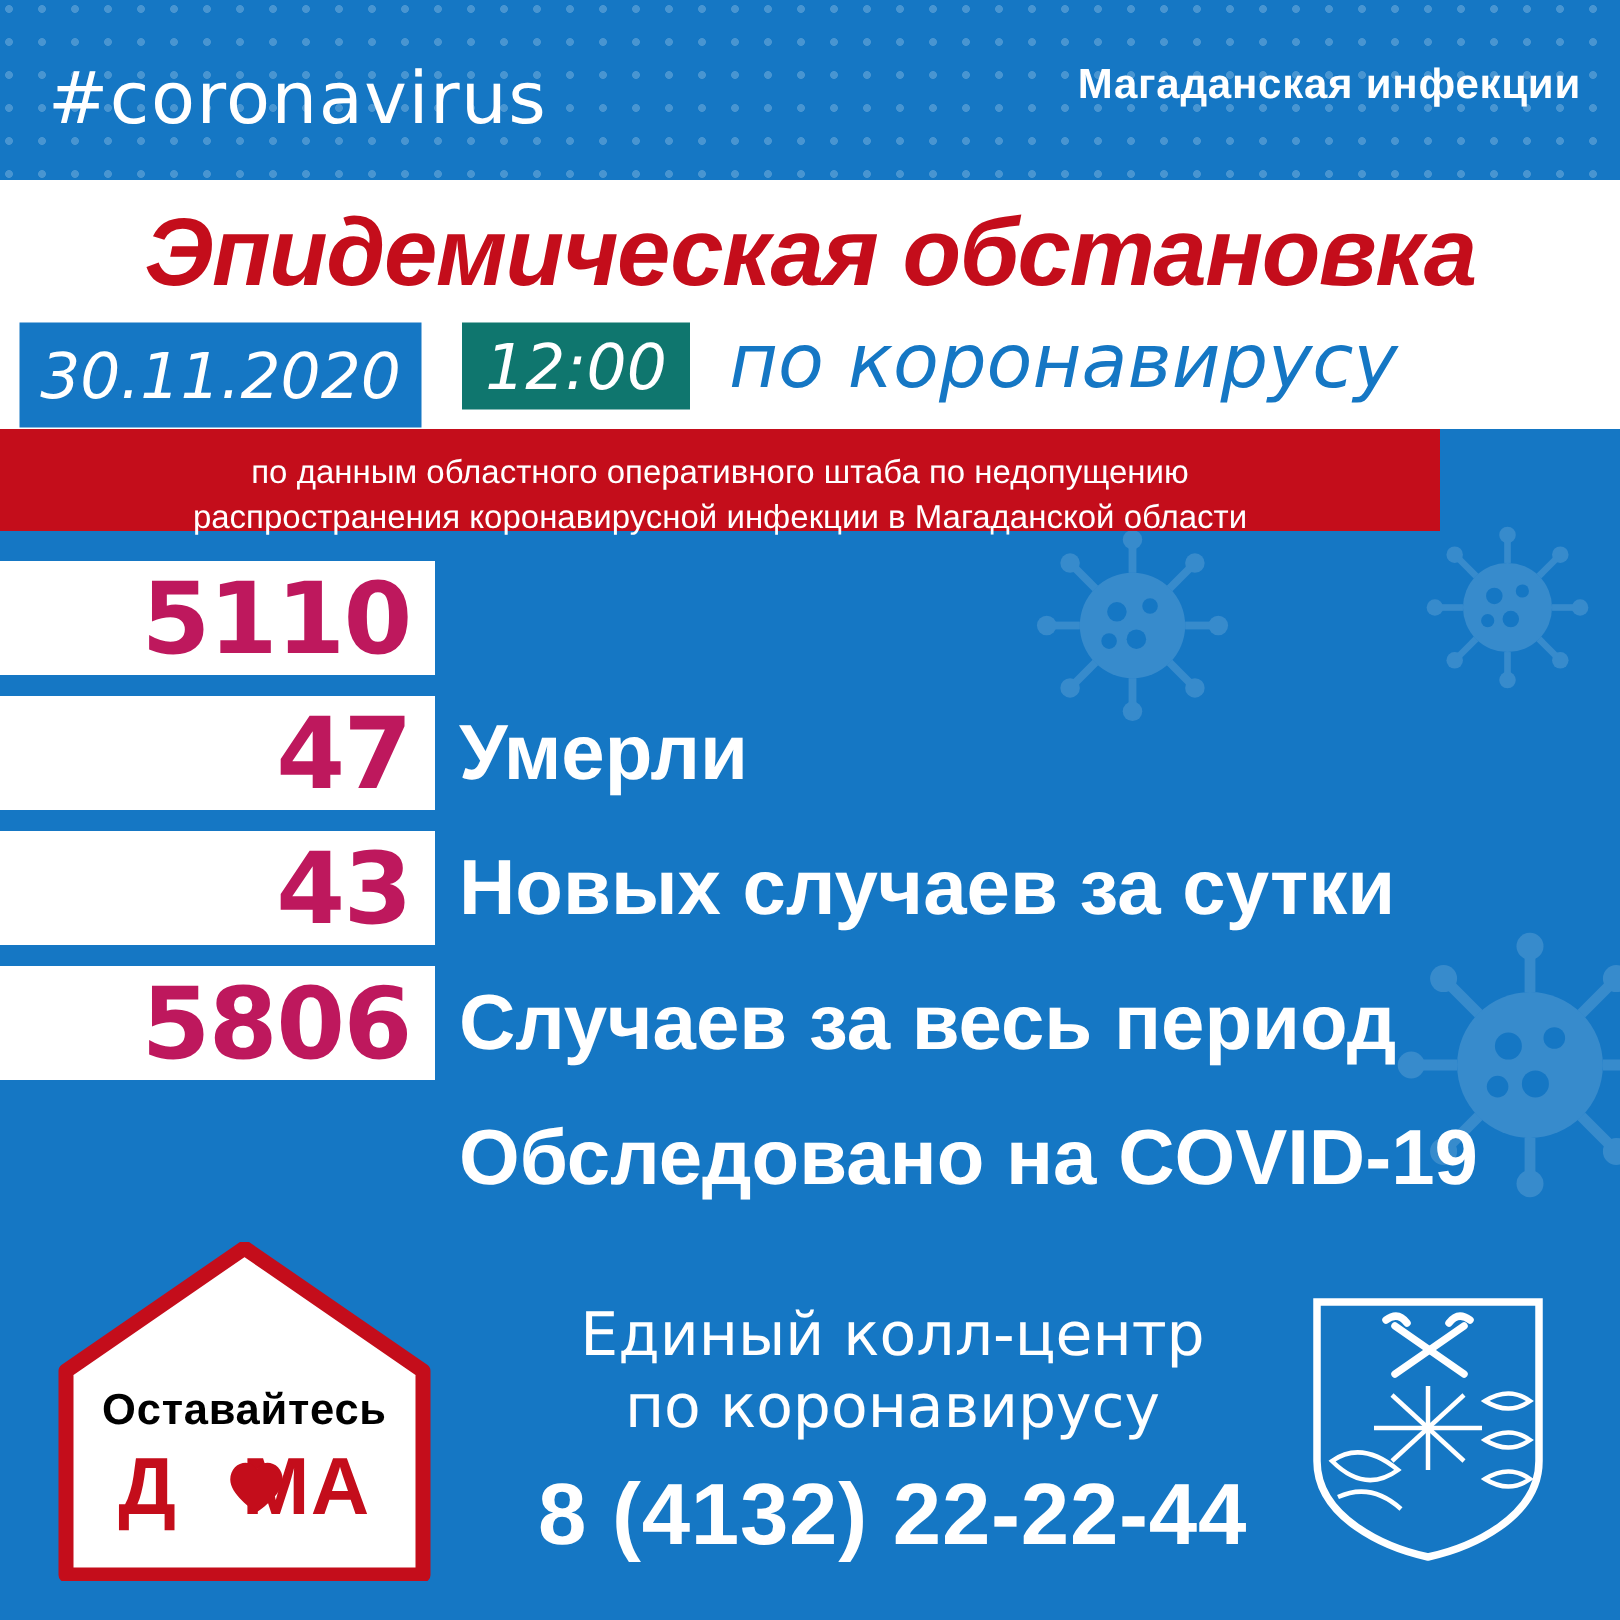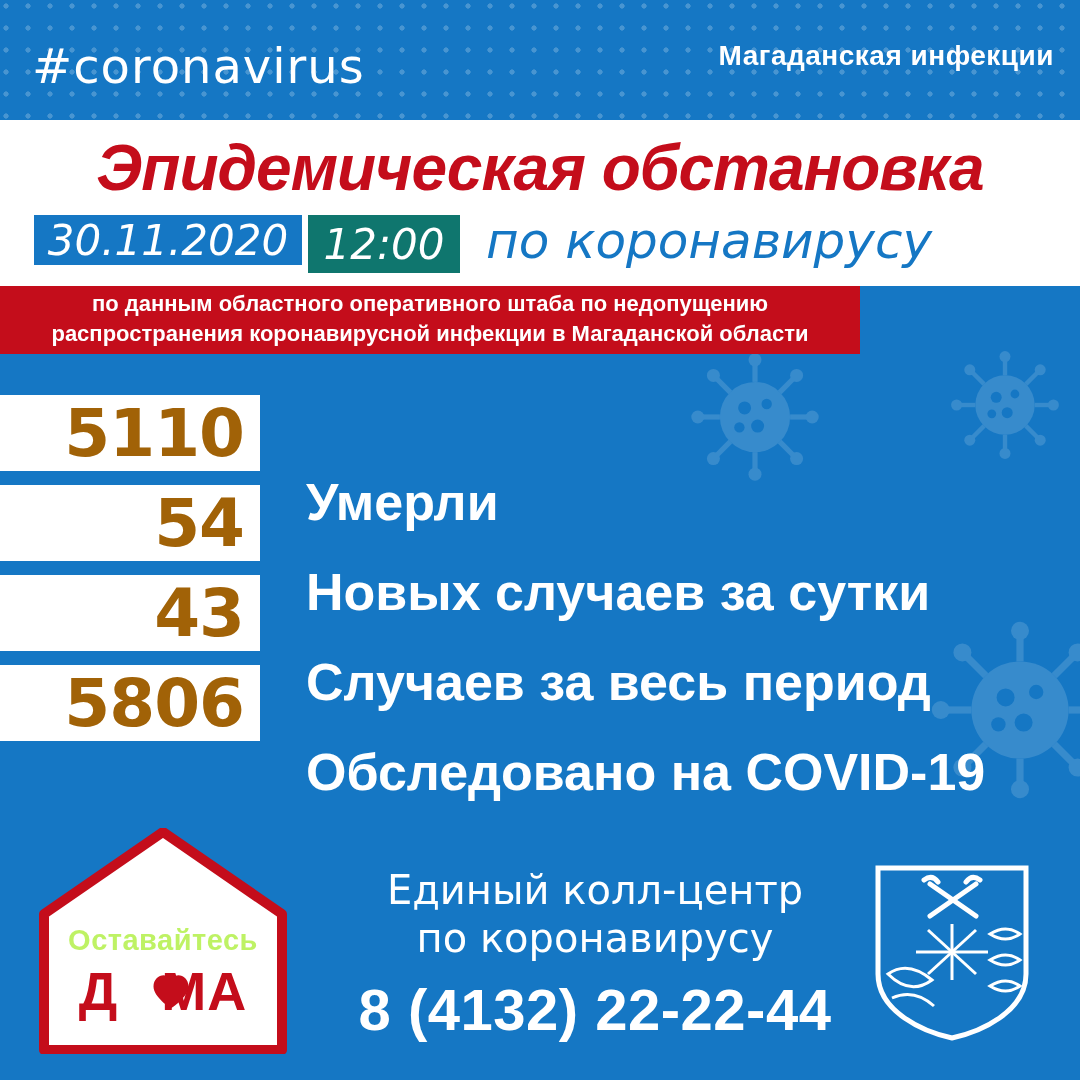--- a/index.html
+++ b/index.html
@@ -61,23 +61,23 @@
     width: 1080px;
     text-align: center;
     color: #c40d1b;
     font-size: 64px;
     font-weight: bold;
     letter-spacing: -1px;
     line-height: 1;
   }
   .date-chip {
     position: absolute;
-    left: 34px; top: 95px;
+    left: 13px; top: 95px;
     width: 268px;
-    height: 50px;
+    height: 70px;
     background: #1577c4;
     color: #ffffff;
     font-size: 42px;
     font-family: "DejaVu Sans", sans-serif;
     display: flex;
     align-items: center;
     justify-content: center;
   }
   .time-chip {
     position: absolute;
@@ -98,29 +98,29 @@
     color: #1577c4;
     font-size: 50px;
     font-family: "DejaVu Sans", sans-serif;
     letter-spacing: 0px;
   }
 
   
   .red-strip {
     position: absolute;
     left: 0; top: 286px;
-    width: 860px;
+    width: 960px;
     height: 68px;
     background: #c40d1b;
     color: #ffffff;
     text-align: center;
     font-size: 22px;
-    font-weight: bold;
+    font-weight: normal;
     line-height: 30px;
-    padding-top: 3px;
+    padding-top: 14px;
     box-sizing: border-box;
   }
 
   
   .virus {
     position: absolute;
     opacity: 0.32;
     color: #2f8ad4;
   }
   .virus svg { display: block; }
@@ -131,34 +131,33 @@
     left: 0; top: 368px;
     width: 1080px;
   }
   .stat-row {
     position: relative;
     height: 90px;
   }
   .stat-number {
     position: absolute;
     left: 0; top: 6px;
-    width: 260px;
+    width: 290px;
     height: 76px;
     background: #ffffff;
-    color: #a16207;
+    color: #be185d;
     font-size: 66px;
     font-weight: bold;
     font-family: "DejaVu Sans", sans-serif;
     display: flex;
     align-items: center;
     justify-content: flex-end;
     padding-right: 16px;
     box-sizing: border-box;
     letter-spacing: -1px;
-    margin-top: 21px;
   }
   .stat-label {
     position: absolute;
     left: 306px; top: 8px;
     color: #ffffff;
     font-size: 52px;
     font-weight: bold;
     line-height: 72px;
     white-space: nowrap;
   }
@@ -169,21 +168,21 @@
     left: 38px; top: 828px;
     width: 250px;
     height: 226px;
   }
   .house svg { display: block; }
   .house-text1 {
     position: absolute;
     left: 0; top: 96px;
     width: 250px;
     text-align: center;
-    color: #bef264;
+    color: #000000;
     font-size: 29px;
     font-weight: bold;
     letter-spacing: 0.5px;
   }
   .house-text2 {
     position: absolute;
     left: 0; top: 132px;
     width: 250px;
     text-align: center;
     color: #c40d1b;
@@ -339,21 +338,21 @@
   <div class="red-strip">
     <div>по данным  областного оперативного штаба по недопущению</div>
     <div>распространения коронавирусной инфекции в Магаданской области</div>
   </div>
 
   <div class="stats">
     <div class="stat-row">
       <div class="stat-number">5110</div>
     </div>
     <div class="stat-row">
-      <div class="stat-number">54</div>
+      <div class="stat-number">47</div>
       <div class="stat-label">Умерли</div>
     </div>
     <div class="stat-row">
       <div class="stat-number">43</div>
       <div class="stat-label">Новых случаев за сутки</div>
     </div>
     <div class="stat-row">
       <div class="stat-number">5806</div>
       <div class="stat-label">Случаев за весь период</div>
     </div>

